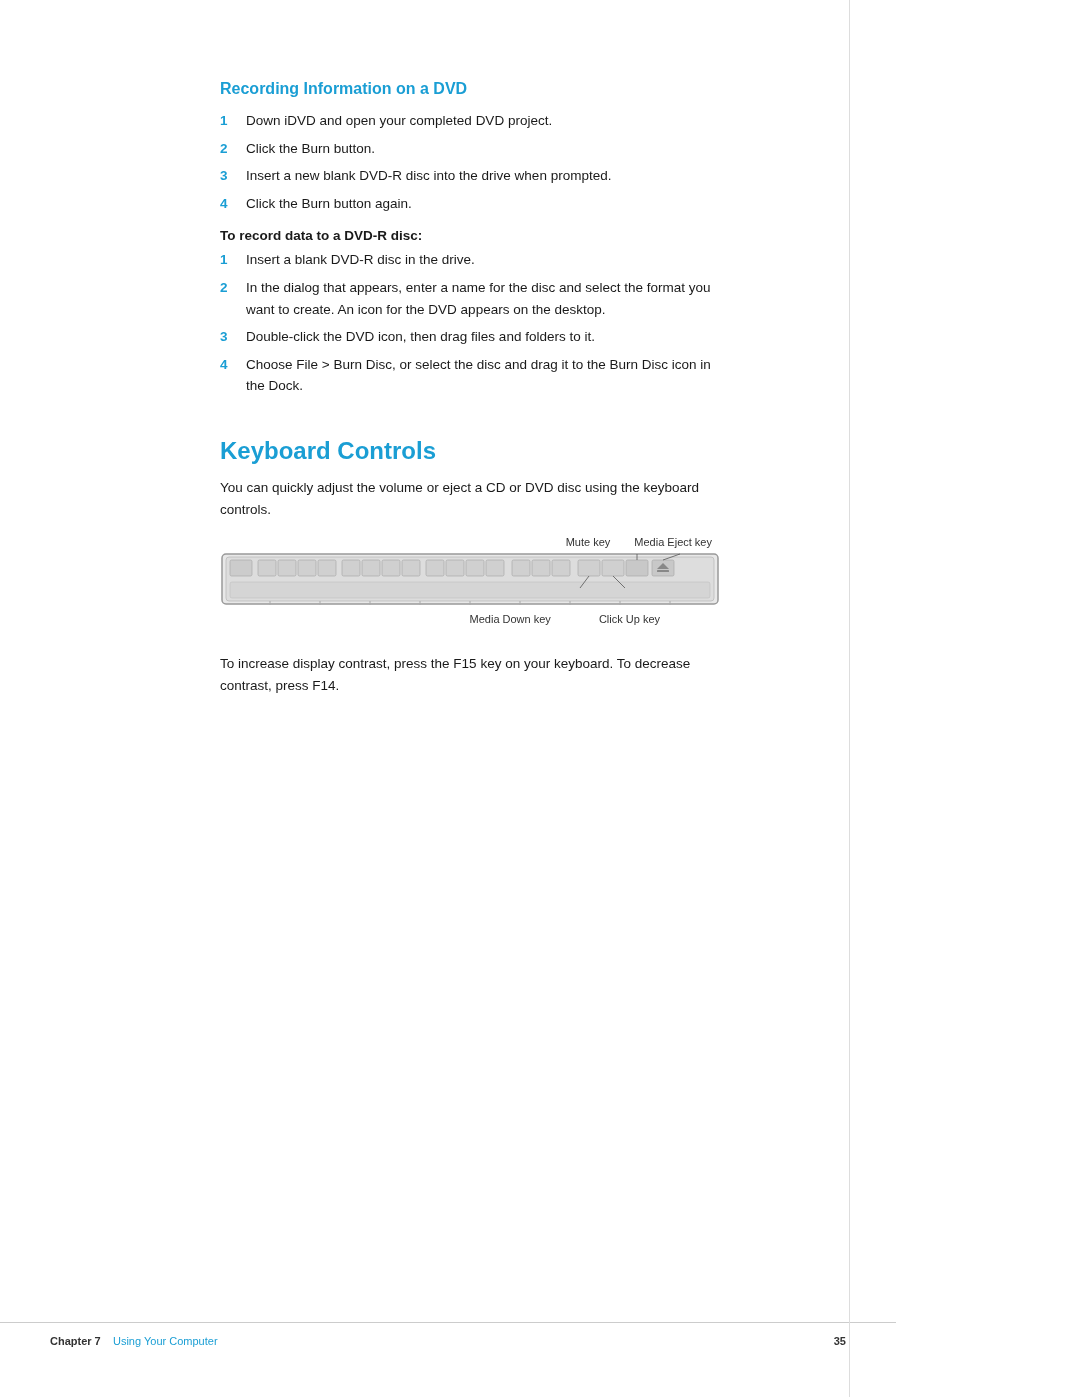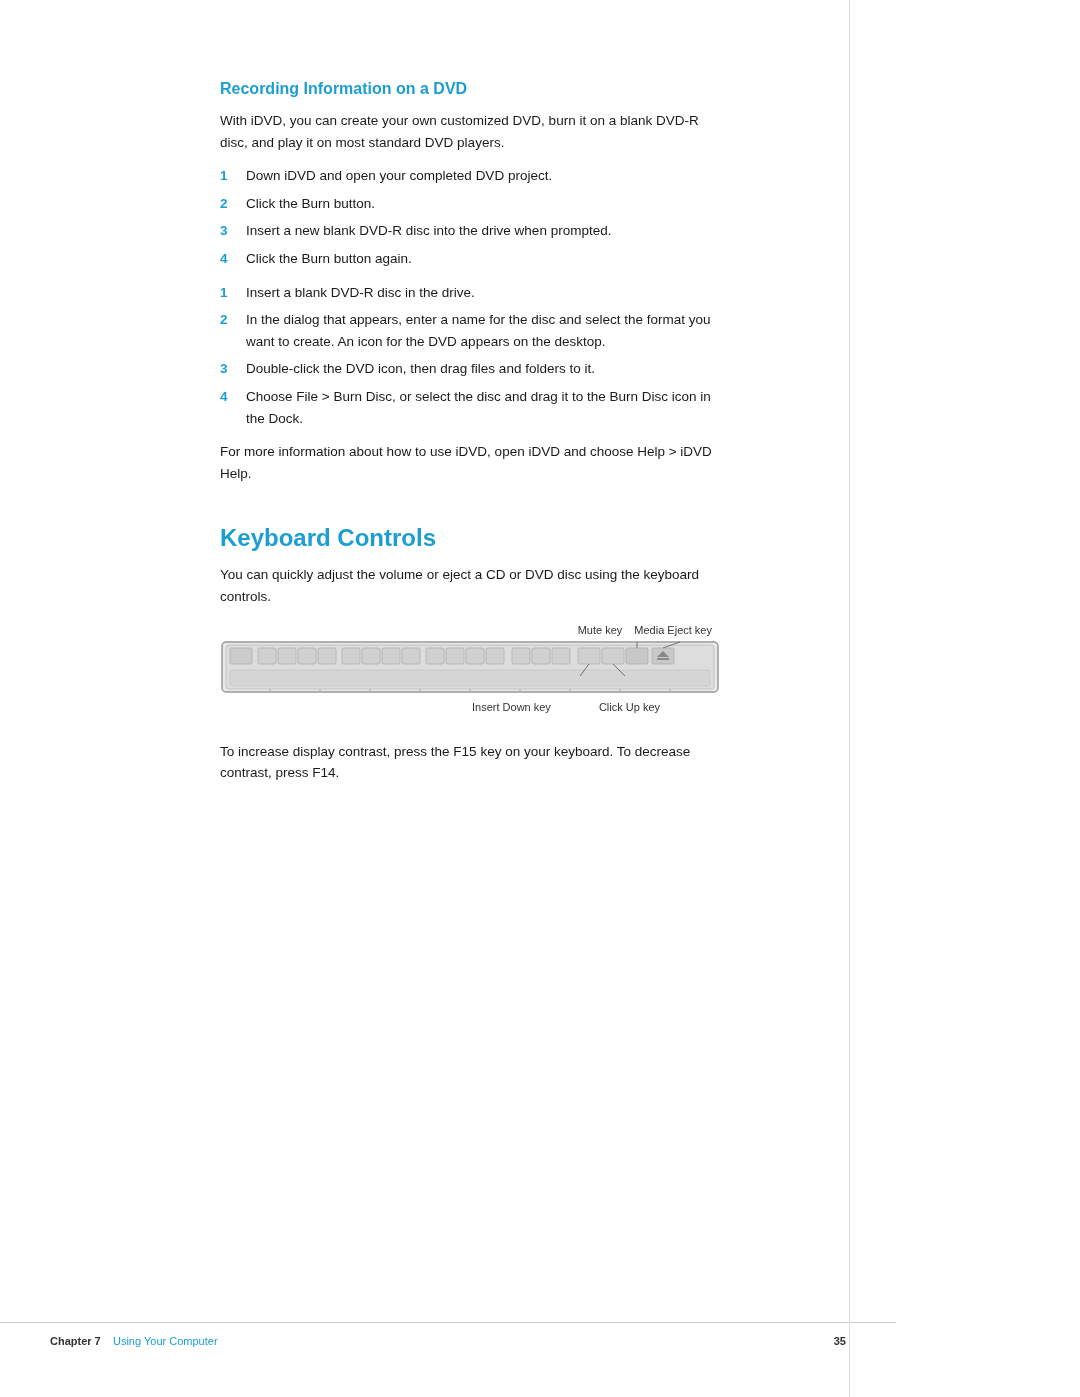--- a/index.html
+++ b/index.html
@@ -118,21 +118,21 @@
       width: 500px;
       margin: 16px 0 0 0;
     }
 
     .kbd-top-labels {
       display: flex;
       justify-content: flex-end;
       font-size: 11px;
       color: #333;
       margin-bottom: 4px;
-      gap: 12px;
+      gap: 24px;
       padding-right: 8px;
     }
 
     .kbd-bottom-labels {
       display: flex;
       justify-content: flex-end;
       font-size: 11px;
       color: #333;
       margin-top: 6px;
       gap: 48px;
@@ -144,61 +144,60 @@
     }
   </style>
 </head>
 <body>
 
 <div class="page-container">
   <div class="page-content">
 
     <h2 class="section-title-blue">Recording Information on a DVD</h2>
 
-    <p class="body-text">With iDVD, you can create your own customized DVD, burn it on a blank DVD-R disc, and play it on most standard DVD players.</p>
 
     <ol class="numbered-list">
       <li>
         <span class="list-number">1</span>
         <span>Down iDVD and open your completed DVD project.</span>
       </li>
       <li>
         <span class="list-number">2</span>
         <span>Click the Burn button.</span>
       </li>
       <li>
         <span class="list-number">3</span>
         <span>Insert a new blank DVD-R disc into the drive when prompted.</span>
       </li>
       <li>
         <span class="list-number">4</span>
         <span>Click the Burn button again.</span>
       </li>
     </ol>
 
+    <div class="subsection-label">To record data to a DVD-R disc:</div>
     <ol class="numbered-list">
       <li>
         <span class="list-number">1</span>
         <span>Insert a blank DVD-R disc in the drive.</span>
       </li>
       <li>
         <span class="list-number">2</span>
         <span>In the dialog that appears, enter a name for the disc and select the format you want to create. An icon for the DVD appears on the desktop.</span>
       </li>
       <li>
         <span class="list-number">3</span>
         <span>Double-click the DVD icon, then drag files and folders to it.</span>
       </li>
       <li>
         <span class="list-number">4</span>
         <span>Choose File &gt; Burn Disc, or select the disc and drag it to the Burn Disc icon in the Dock.</span>
       </li>
     </ol>
 
-    <p class="body-text">For more information about how to use iDVD, open iDVD and choose Help &gt; iDVD Help.</p>
 
     <h2 class="main-section-title">Keyboard Controls</h2>
 
     <p class="body-text">You can quickly adjust the volume or eject a CD or DVD disc using the keyboard controls.</p>
 
     <div class="kbd-container">
 
       <div class="kbd-top-labels">
         <span>Mute key</span>
         <span>Media Eject key</span>
@@ -268,21 +267,21 @@
         <line x1="417" y1="8" x2="417" y2="2" stroke="#555" stroke-width="0.8"></line>
 
         <line x1="443" y1="8" x2="460" y2="2" stroke="#555" stroke-width="0.8"></line>
 
         <line x1="369" y1="24" x2="360" y2="36" stroke="#555" stroke-width="0.8"></line>
 
         <line x1="393" y1="24" x2="405" y2="36" stroke="#555" stroke-width="0.8"></line>
       </svg>
 
       <div class="kbd-bottom-labels">
-        <span>Insert Down key</span>
+        <span>Media Down key</span>
         <span>Click Up key</span>
       </div>
     </div>
 
     <p class="body-text" style="margin-top: 28px;">To increase display contrast, press the F15 key on your keyboard. To decrease contrast, press F14.</p>
 
   </div>
 
   <div class="footer-bar">
     <span class="footer-chapter">

